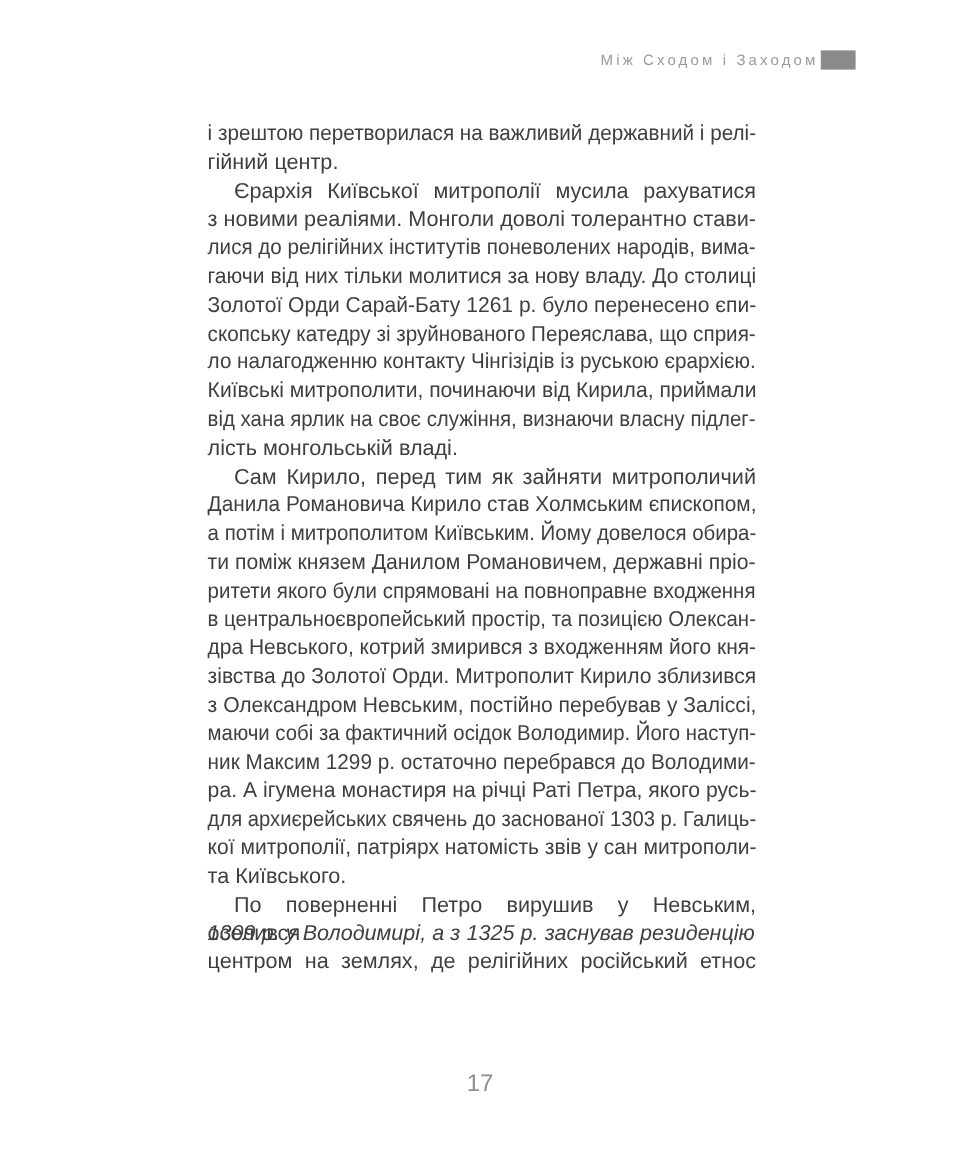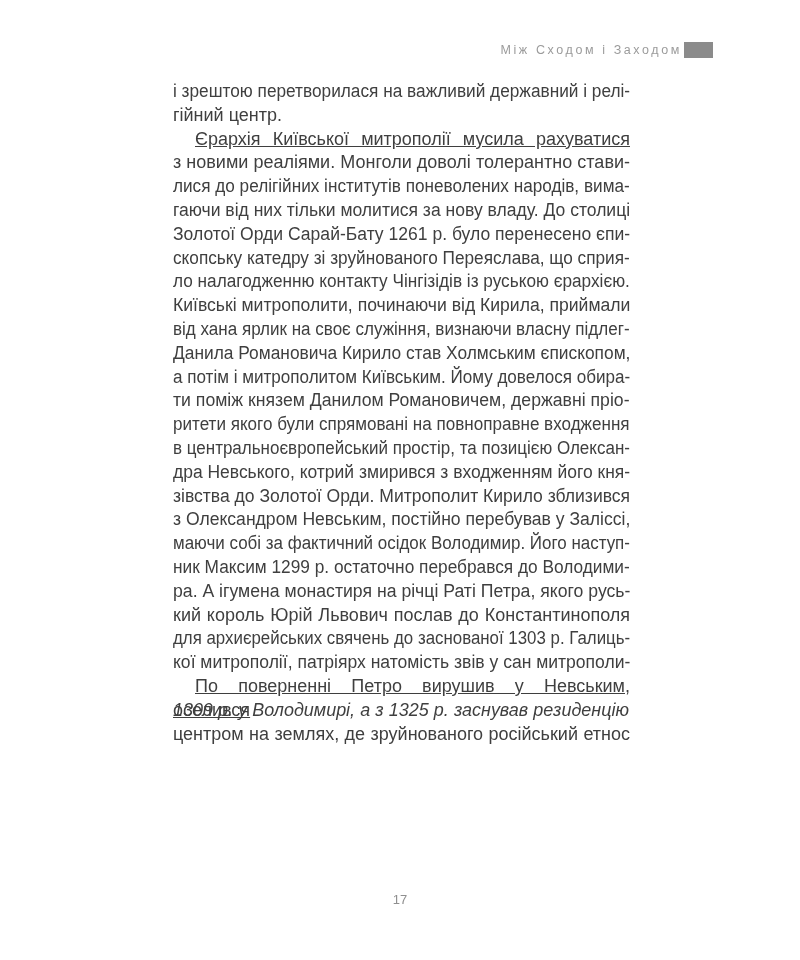--- a/index.html
+++ b/index.html
@@ -37,47 +37,46 @@
   .accent-block {
     width: 29px;
     height: 16px;
     background: #8b8b8b;
     flex: 0 0 auto;
   }
   
   .text-column {
     position: absolute;
     left: 173px;
-    top: 80px;
+    top: 100px;
     width: 457px;
   }
   .line {
     height: 23.8px;
     line-height: 23.8px;
     font-size: 18px;
     color: #3f3f3f;
     text-align: justify;
     text-align-last: justify;
   }
   .line.end {
     text-align: center;
     text-align-last: left;
   }
   .line.indent {
     text-indent: 22px;
-    text-decoration: underline;
   }
   
   .footer {
     position: absolute;
     top: 892px;
     left: 0;
     width: 100%;
     text-align: center;
-    font-size: 13px;
+    font-size: 20px;
     color: #8f8f8f;
   }
 </style>
 </head>
 <body>
 
 <div class="page">
 
   <div class="header-row">
     <span class="running-title">Між Сходом і Заходом</span>
@@ -89,34 +88,36 @@
     <div class="line end">гійний центр.</div>
     <div class="line j indent" style="">Єрархія Київської митрополії мусила рахуватися</div>
     <div class="line j" style="">з новими реаліями. Монголи доволі толерантно стави-</div>
     <div class="line j" style="white-space: nowrap; transform-origin: 0px 50%; transform: scaleX(0.954071);">лися до релігійних інститутів поневолених народів, вима-</div>
     <div class="line j" style="white-space: nowrap; transform-origin: 0px 50%; transform: scaleX(0.974414);">гаючи від них тільки молитися за нову владу. До столиці</div>
     <div class="line j" style="white-space: nowrap; transform-origin: 0px 50%; transform: scaleX(0.974414);">Золотої Орди Сарай-Бату 1261 р. було перенесено єпи-</div>
     <div class="line j" style="white-space: nowrap; transform-origin: 0px 50%; transform: scaleX(0.956067);">скопську катедру зі зруйнованого Переяслава, що сприя-</div>
     <div class="line j" style="white-space: nowrap; transform-origin: 0px 50%; transform: scaleX(0.956067);">ло налагодженню контакту Чінгізідів із руською єрархією.</div>
     <div class="line j" style="white-space: nowrap; transform-origin: 0px 50%; transform: scaleX(0.976496);">Київські митрополити, починаючи від Кирила, приймали</div>
     <div class="line j" style="white-space: nowrap; transform-origin: 0px 50%; transform: scaleX(0.94617);">від хана ярлик на своє служіння, визнаючи власну підлег-</div>
+    <div class="line end">лість монгольській владі.</div>
+    <div class="line j indent" style="">Сам Кирило, перед тим як зайняти митрополичий</div>
     <div class="line j" style="white-space: nowrap; transform-origin: 0px 50%; transform: scaleX(0.964135);">Данила Романовича Кирило став Холмським єпископом,</div>
     <div class="line j" style="white-space: nowrap; transform-origin: 0px 50%; transform: scaleX(0.948133);">а потім і митрополитом Київським. Йому довелося обира-</div>
     <div class="line j" style="white-space: nowrap; transform-origin: 0px 50%; transform: scaleX(0.980687);">ти поміж князем Данилом Романовичем, державні пріо-</div>
     <div class="line j" style="white-space: nowrap; transform-origin: 0px 50%; transform: scaleX(0.948133);">ритети якого були спрямовані на повноправне входження</div>
     <div class="line j" style="white-space: nowrap; transform-origin: 0px 50%; transform: scaleX(0.944215);">в центральноєвропейський простір, та позицією Олексан-</div>
     <div class="line j" style="white-space: nowrap; transform-origin: 0px 50%; transform: scaleX(0.970276);">дра Невського, котрий змирився з входженням його кня-</div>
     <div class="line j" style="white-space: nowrap; transform-origin: 0px 50%; transform: scaleX(0.974414);">зівства до Золотої Орди. Митрополит Кирило зблизився</div>
     <div class="line j" style="white-space: nowrap; transform-origin: 0px 50%; transform: scaleX(0.976496);">з Олександром Невським, постійно перебував у Заліссі,</div>
     <div class="line j" style="white-space: nowrap; transform-origin: 0px 50%; transform: scaleX(0.942268);">маючи собі за фактичний осідок Володимир. Його наступ-</div>
     <div class="line j" style="white-space: nowrap; transform-origin: 0px 50%; transform: scaleX(0.960084);">ник Максим 1299 р. остаточно перебрався до Володими-</div>
     <div class="line j" style="white-space: nowrap; transform-origin: 0px 50%; transform: scaleX(0.980687);">ра. А ігумена монастиря на річці Раті Петра, якого русь-</div>
-    <div class="line j" style="">кий король Юрій Львович послав до Константинополя</div>
     <div class="line j" style="white-space: nowrap; transform-origin: 0px 50%; transform: scaleX(0.936475);">для архиєрейських свячень до заснованої 1303 р. Галиць-</div>
     <div class="line j" style="white-space: nowrap; transform-origin: 0px 50%; transform: scaleX(0.974414);">кої митрополії, патріярх натомість звів у сан митрополи-</div>
+    <div class="line end">та Київського.</div>
     <div class="line j indent" style="">По поверненні Петро вирушив у Невським, оселився</div>
     <div class="line j" style="white-space: nowrap; transform-origin: 0px 50%; transform: scaleX(0.997817); font-style: italic;">1309 р. у Володимирі, а з 1325 р. заснував резиденцію</div>
-    <div class="line j" style="">центром на землях, де зруйнованого російський етнос</div>
+    <div class="line j" style="">центром на землях, де релігійних російський етнос</div>
   </div>
 
   <div class="footer">17</div>
 
 </div>
 
 </body></html>

